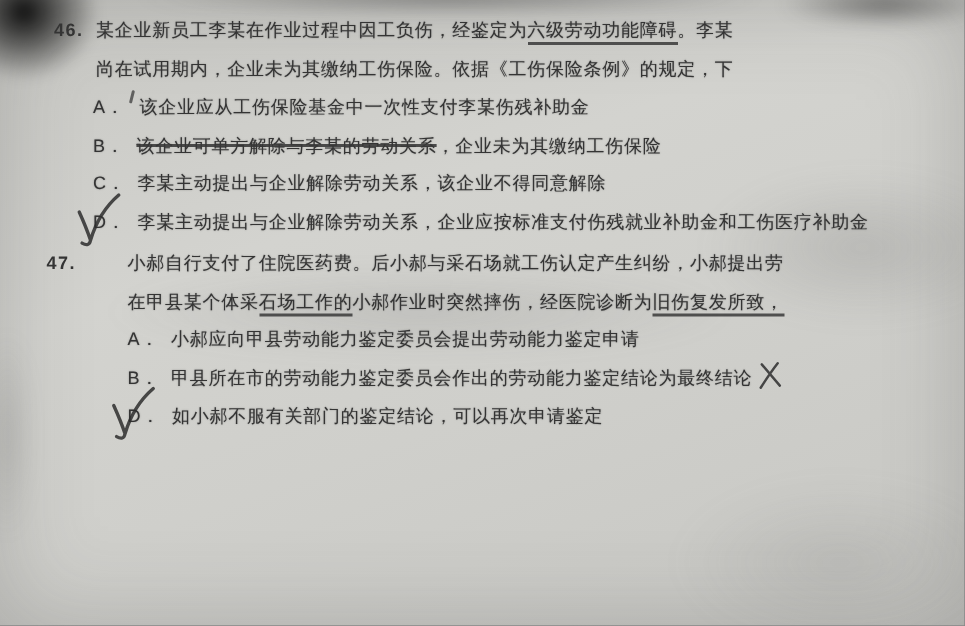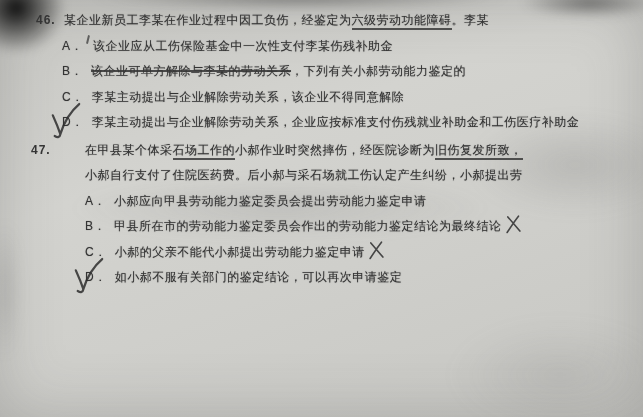--- a/index.html
+++ b/index.html
@@ -45,36 +45,34 @@
   <div class="artifact" style="left:520px;top:-12px;width:140px;height:30px;background:radial-gradient(closest-side,rgba(40,40,40,.55),rgba(40,40,40,0));filter:blur(5px);"></div>
   <div class="artifact" style="left:470px;top:115px;width:210px;height:100px;background:radial-gradient(closest-side,rgba(105,105,105,.22),rgba(105,105,105,0));filter:blur(8px);"></div>
   <div class="artifact" style="left:70px;top:178px;width:420px;height:60px;background:radial-gradient(closest-side,rgba(115,115,115,.18),rgba(115,115,115,0));filter:blur(7px);"></div>
   <div class="artifact" style="left:450px;top:320px;width:220px;height:110px;background:radial-gradient(closest-side,rgba(110,110,110,.16),rgba(110,110,110,0));filter:blur(9px);"></div>
   <div class="artifact" style="left:-12px;top:220px;width:34px;height:140px;background:radial-gradient(closest-side,rgba(105,105,105,.2),rgba(105,105,105,0));filter:blur(6px);"></div>
 
   <div class="content">
     <div class="question q46">
         <span class="qnum">46.</span>
         <div class="stem-line"><span>某企业新员工李某在作业过程中因工负伤，经鉴定为</span><span class="u">六级劳动功能障碍</span><span>。李某</span></div>
+        <div class="stem-line"><span>尚在试用期内，企业未为其缴纳工伤保险。依据《工伤保险条例》的规定，下</span></div>
         <div class="option"><span class="olabel">A．</span><span class="pen-tick"></span><span>该企业应从工伤保险基金中一次性支付李某伤残补助金</span></div>
-        <div class="option"><span class="olabel">B．</span><span class="strike">该企业可单方解除与李某的劳动关系</span><span>，下列有关小郝劳动能力鉴定的</span></div>
+        <div class="option"><span class="olabel">B．</span><span class="strike">该企业可单方解除与李某的劳动关系</span><span>，企业未为其缴纳工伤保险</span></div>
         <div class="option"><span class="olabel">C．</span><span>李某主动提出与企业解除劳动关系，该企业不得同意解除</span></div>
         <div class="option"><svg class="check" viewBox="0 0 34 42">
             <path d="M3 15 Q8 26 11 35 Q10 40 5 37 M11 35 Q17 15 31 3" fill="none" stroke="#2e2e2e" stroke-width="2.4" stroke-linecap="round"></path>
           </svg><span class="olabel">D．</span><span>李某主动提出与企业解除劳动关系，企业应按标准支付伤残就业补助金和工伤医疗补助金</span></div>
       </div>
     <div class="question q47">
         <span class="qnum">47.</span>
+        <div class="stem-line"><span>小郝自行支付了住院医药费。后小郝与采石场就工伤认定产生纠纷，小郝提出劳</span></div>
         <div class="stem-line"><span>在甲县某个体采</span><span class="u">石场工作的</span><span>小郝作业时突然摔伤，经医院诊断为</span><span class="u">旧伤复发所致，</span></div>
-        <div class="stem-line"><span>小郝自行支付了住院医药费。后小郝与采石场就工伤认定产生纠纷，小郝提出劳</span></div>
         <div class="option"><span class="olabel">A．</span><span>小郝应向甲县劳动能力鉴定委员会提出劳动能力鉴定申请</span></div>
         <div class="option"><span class="olabel">B．</span><span>甲县所在市的劳动能力鉴定委员会作出的劳动能力鉴定结论为最终结论</span><svg class="xmark" viewBox="0 0 24 26">
-            <path d="M4 3 L21 23 M19 2 Q12 11 3 25" fill="none" stroke="#2e2e2e" stroke-width="2.3" stroke-linecap="round"></path>
-          </svg></div>
-        <div class="option"><span class="olabel">C．</span><span>小郝的父亲不能代小郝提出劳动能力鉴定申请</span><svg class="xmark" viewBox="0 0 24 26">
             <path d="M4 3 L21 23 M19 2 Q12 11 3 25" fill="none" stroke="#2e2e2e" stroke-width="2.3" stroke-linecap="round"></path>
           </svg></div>
         <div class="option"><svg class="check" viewBox="0 0 34 42">
             <path d="M3 15 Q8 26 11 35 Q10 40 5 37 M11 35 Q17 15 31 3" fill="none" stroke="#2e2e2e" stroke-width="2.4" stroke-linecap="round"></path>
           </svg><span class="olabel">D．</span><span>如小郝不服有关部门的鉴定结论，可以再次申请鉴定</span></div>
       </div>
   </div>
 </div>
 
 </body></html>

